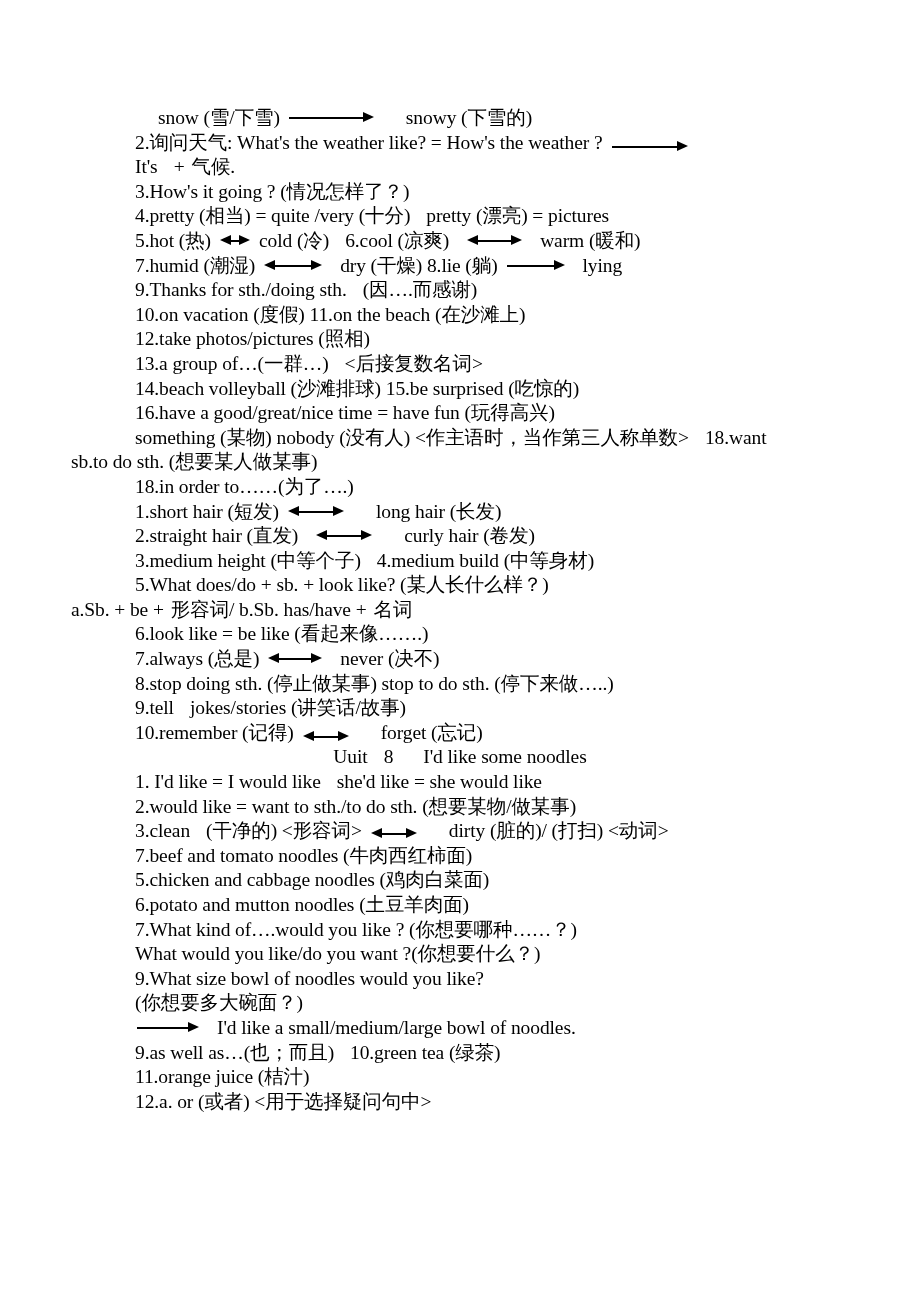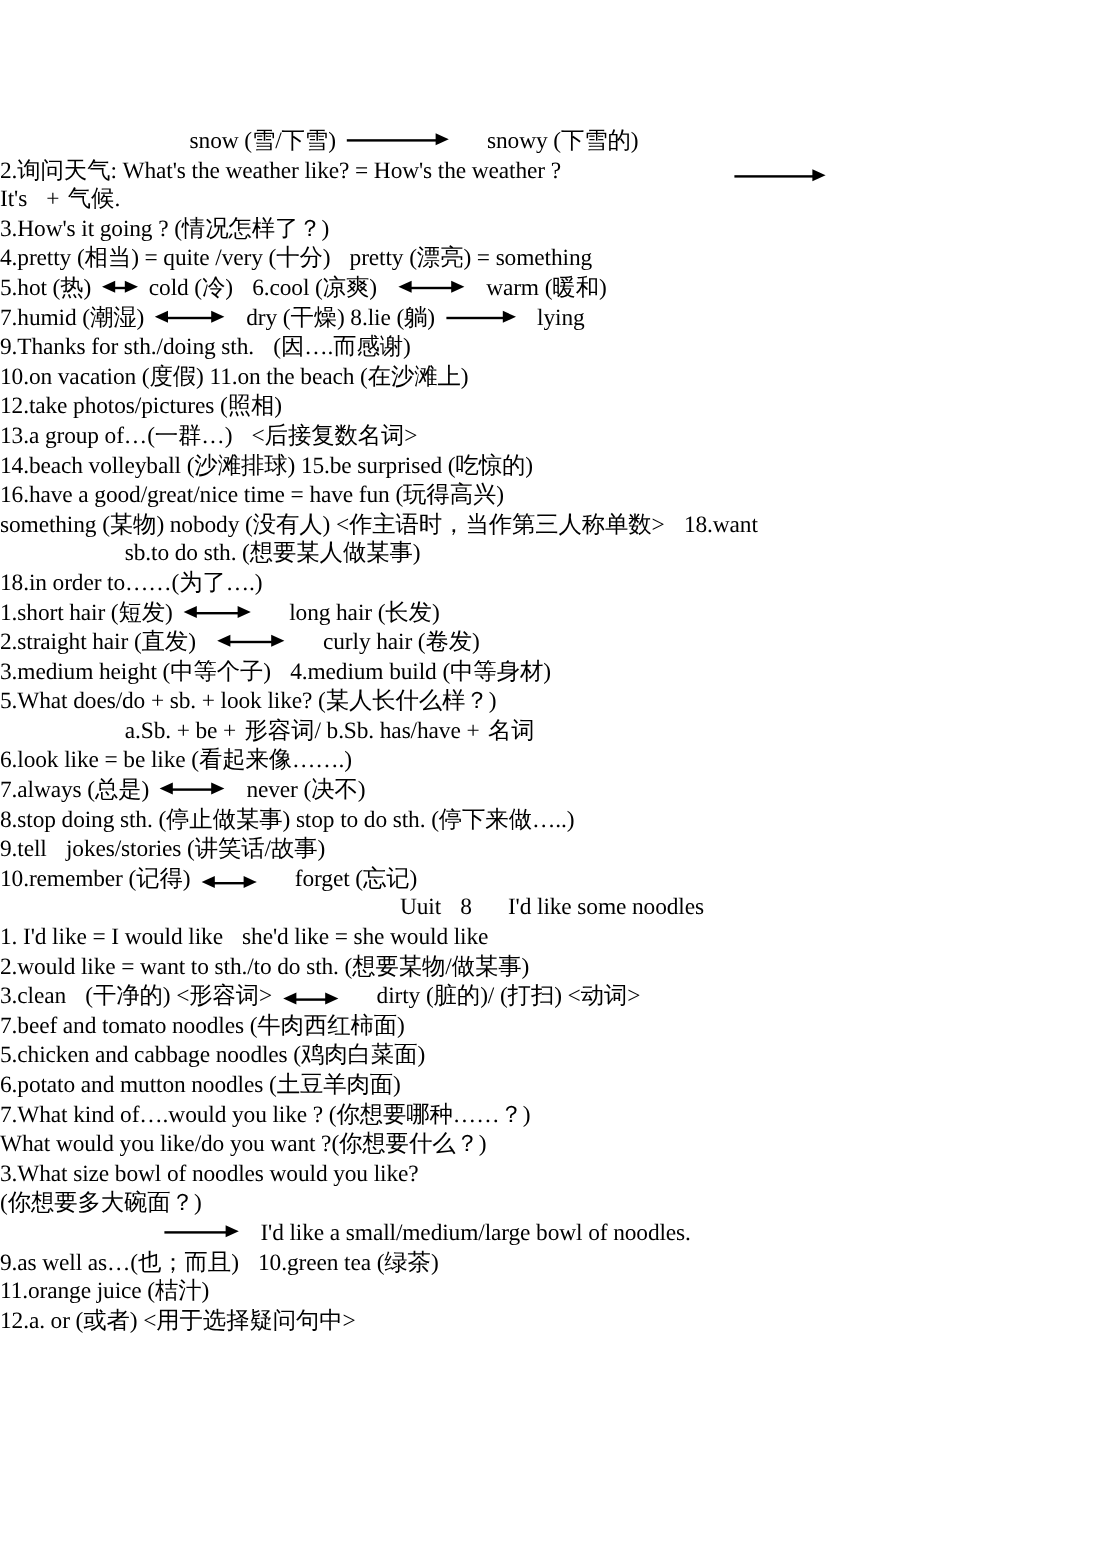--- a/index.html
+++ b/index.html
@@ -25,23 +25,24 @@
     position: absolute;
     left: 0;
     top: 106px;
     width: 920px;
   }
   .line {
     position: relative;
     font-size: 19.5px;
     line-height: 24.6px;
     white-space: nowrap;
+    padding-left: 135px;
     letter-spacing: -0.1px;
   }
-  .line.ind-2  { padding-left: 104px; }
+  .line.ind-2  { padding-left: 71px; }
   .line.ind-3  { }
   .line.first  { padding-left: 158px; }
   .line.center { padding-left: 0; text-align: center; }
 
   .seg { display: inline; }
 
   
   .arrow {
     display: inline-block;
     position: relative;
@@ -90,21 +91,21 @@
 
 <div class="page">
   <div class="doc-body" id="doc-body">
       <div class="line first"><span class="seg">snow (雪/下雪)</span><span class="sp-s"></span><span class="arrow single" style="width: 85px;"><span class="shaft"></span><span class="head right"></span></span><span class="sp-l"></span><span class="seg">snowy (下雪的)</span></div>
       <div class="line" style="position: relative;"><span class="seg">2.询问天气: What's the weather like? = How's the weather ?</span><span class="arrow single tail-arrow" style="width: 76px; left: 610px; position: absolute;">
           <span class="shaft"></span>
           <span class="head right"></span>
         </span></div>
       <div class="line"><span class="seg">It's</span><span class="sp-m"></span><span class="seg">+</span><span class="sp-s"></span><span class="seg">气候.</span></div>
       <div class="line"><span class="seg">3.How's it going ? (情况怎样了？)</span></div>
-      <div class="line"><span class="seg">4.pretty (相当) = quite /very (十分)</span><span class="sp-m"></span><span class="seg">pretty (漂亮) = something</span></div>
+      <div class="line"><span class="seg">4.pretty (相当) = quite /very (十分)</span><span class="sp-m"></span><span class="seg">pretty (漂亮) = pictures</span></div>
       <div class="line"><span class="seg">5.hot (热)</span><span class="sp-s"></span><span class="arrow double" style="width: 30px;"><span class="shaft"></span><span class="head right"></span><span class="head left"></span></span><span class="sp-s"></span><span class="seg">cold (冷)</span><span class="sp-m"></span><span class="seg">6.cool (凉爽)</span><span class="sp-m"></span><span class="arrow double" style="width: 55px;"><span class="shaft"></span><span class="head right"></span><span class="head left"></span></span><span class="sp-m"></span><span class="seg">warm (暖和)</span></div>
       <div class="line"><span class="seg">7.humid (潮湿)</span><span class="sp-s"></span><span class="arrow double" style="width: 58px;"><span class="shaft"></span><span class="head right"></span><span class="head left"></span></span><span class="sp-m"></span><span class="seg">dry (干燥) 8.lie (躺)</span><span class="sp-s"></span><span class="arrow single" style="width: 58px;"><span class="shaft"></span><span class="head right"></span></span><span class="sp-m"></span><span class="seg">lying</span></div>
       <div class="line"><span class="seg">9.Thanks for sth./doing sth.</span><span class="sp-m"></span><span class="seg">(因….而感谢)</span></div>
       <div class="line"><span class="seg">10.on vacation (度假) 11.on the beach (在沙滩上)</span></div>
       <div class="line"><span class="seg">12.take photos/pictures (照相)</span></div>
       <div class="line"><span class="seg">13.a group of…(一群…)</span><span class="sp-m"></span><span class="seg">&lt;后接复数名词&gt;</span></div>
       <div class="line"><span class="seg">14.beach volleyball (沙滩排球) 15.be surprised (吃惊的)</span></div>
       <div class="line"><span class="seg">16.have a good/great/nice time = have fun (玩得高兴)</span></div>
       <div class="line ind-3"><span class="seg">something (某物) nobody (没有人) &lt;作主语时，当作第三人称单数&gt;</span><span class="sp-m"></span><span class="seg">18.want</span></div>
       <div class="line ind-2"><span class="seg">sb.to do sth. (想要某人做某事)</span></div>
@@ -121,20 +122,20 @@
       <div class="line"><span class="seg">10.remember (记得)</span><span class="sp-s"></span><span class="arrow double" style="width: 46px; top: 2px;"><span class="shaft"></span><span class="head right"></span><span class="head left"></span></span><span class="sp-l"></span><span class="seg">forget (忘记)</span></div>
       <div class="line center"><span class="seg">Uuit</span><span class="sp-m"></span><span class="seg">8</span><span class="sp-l"></span><span class="seg">I'd like some noodles</span></div>
       <div class="line"><span class="seg">1. I'd like = I would like</span><span class="sp-m"></span><span class="seg">she'd like = she would like</span></div>
       <div class="line"><span class="seg">2.would like = want to sth./to do sth. (想要某物/做某事)</span></div>
       <div class="line"><span class="seg">3.clean</span><span class="sp-m"></span><span class="seg">(干净的) &lt;形容词&gt;</span><span class="sp-s"></span><span class="arrow double" style="width: 46px; top: 1px;"><span class="shaft"></span><span class="head right"></span><span class="head left"></span></span><span class="sp-l"></span><span class="seg">dirty (脏的)/ (打扫) &lt;动词&gt;</span></div>
       <div class="line"><span class="seg">7.beef and tomato noodles (牛肉西红柿面)</span></div>
       <div class="line"><span class="seg">5.chicken and cabbage noodles (鸡肉白菜面)</span></div>
       <div class="line"><span class="seg">6.potato and mutton noodles (土豆羊肉面)</span></div>
       <div class="line"><span class="seg">7.What kind of….would you like ? (你想要哪种……？)</span></div>
       <div class="line ind-3"><span class="seg">What would you like/do you want ?(你想要什么？)</span></div>
-      <div class="line"><span class="seg">3.What size bowl of noodles would you like?</span></div>
+      <div class="line"><span class="seg">9.What size bowl of noodles would you like?</span></div>
       <div class="line ind-3"><span class="seg">(你想要多大碗面？)</span></div>
       <div class="line" style="padding-left: 135px;"><span class="arrow single" style="width: 62px;"><span class="shaft"></span><span class="head right"></span></span><span class="sp-m"></span><span class="seg">I'd like a small/medium/large bowl of noodles.</span></div>
       <div class="line"><span class="seg">9.as well as…(也；而且)</span><span class="sp-m"></span><span class="seg">10.green tea (绿茶)</span></div>
       <div class="line"><span class="seg">11.orange juice (桔汁)</span></div>
       <div class="line"><span class="seg">12.a. or (或者) &lt;用于选择疑问句中&gt;</span></div>
     </div>
 </div>
 
 </body></html>

